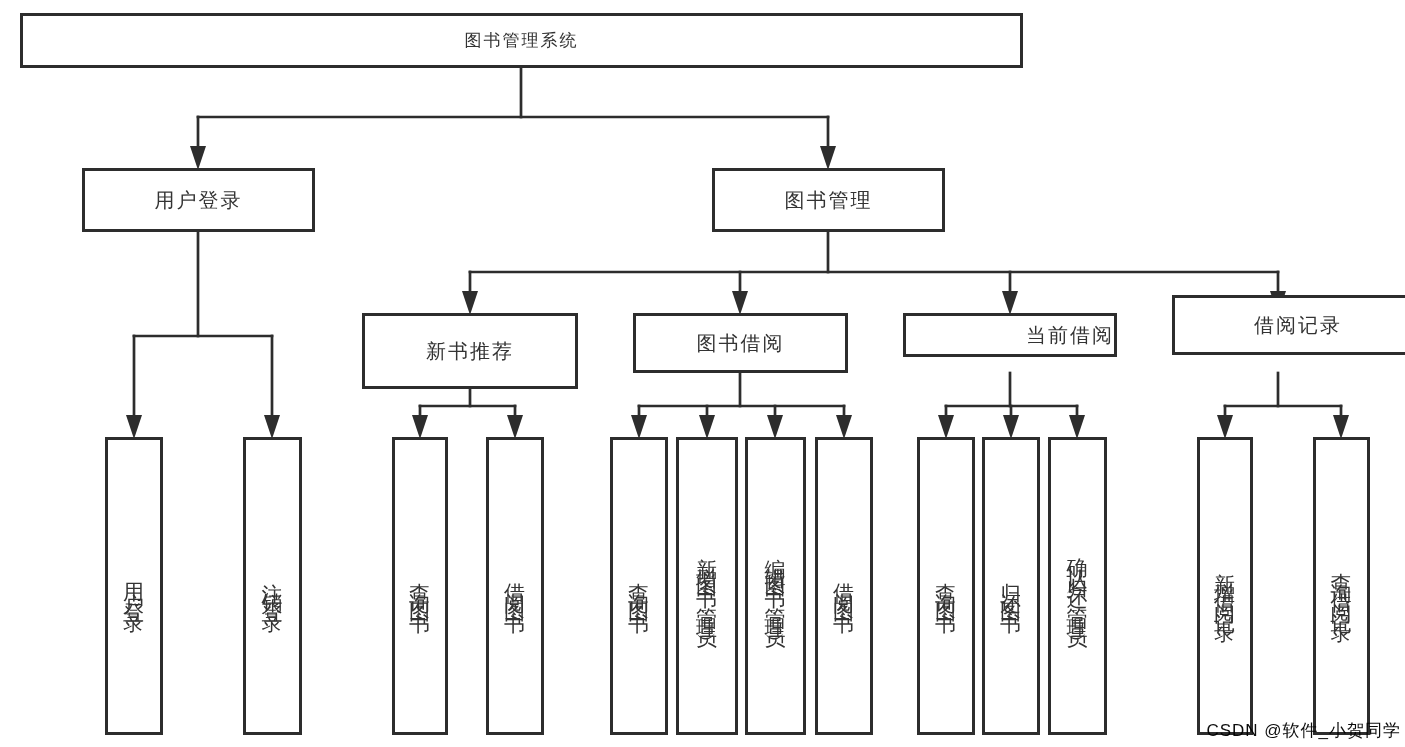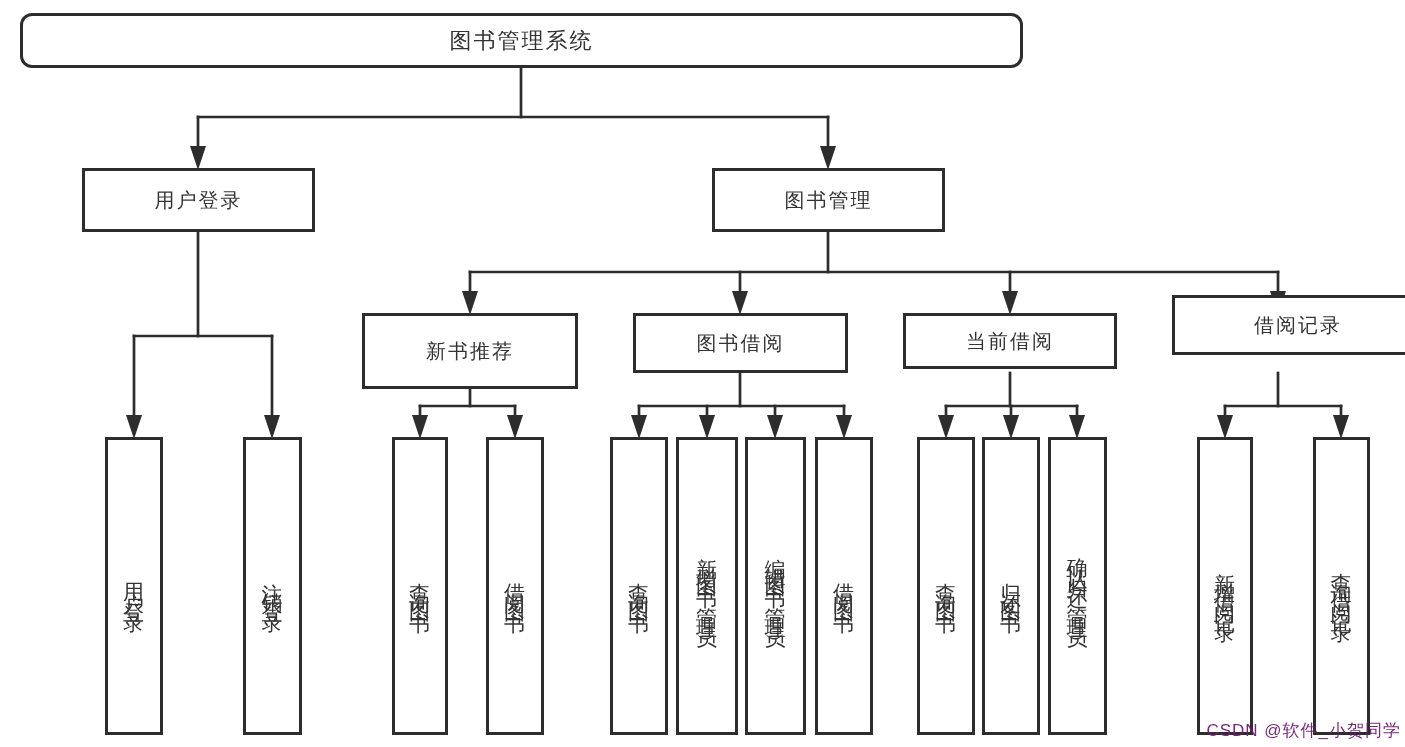--- a/index.html
+++ b/index.html
@@ -23,39 +23,39 @@
     position: absolute;
     box-sizing: border-box;
     background: #ffffff;
     border: 3px solid #2d2d2d;
     display: flex;
     align-items: center;
     justify-content: center;
     color: #333333;
   }
   .hnode { font-size: 20px; letter-spacing: 2px; }
-  .root-node { font-size: 22px; border-radius: 12px; }
+  .root-node { font-size: 17px; }
   .vnode { top: 437px; height: 298px; }
   .vnode span {
     writing-mode: vertical-rl;
     text-orientation: mixed;
     font-size: 21px;
     letter-spacing: 10px;
     line-height: 1;
     color: #333333;
   }
   
   .n-root   { left: 20px;  top: 13px;  width: 1003px; height: 55px; }
   
   .n-login  { left: 82px;  top: 168px; width: 233px;  height: 64px; }
   .n-mgmt   { left: 712px; top: 168px; width: 233px;  height: 64px; }
   
   .n-nb { left: 362px;  top: 313px; width: 216px; height: 76px; }
   .n-bb { left: 633px;  top: 313px; width: 215px; height: 60px; align-items: center; }
-  .n-cb { left: 903px;  top: 313px; width: 214px; height: 56px; }
+  .n-cb { left: 903px;  top: 313px; width: 214px; height: 44px; justify-content: flex-end; }
   .n-br { left: 1172px; top: 295px; width: 252px; height: 60px; }
   
   .n-l1  { left: 105px;  width: 58px; }
   .n-l2  { left: 243px;  width: 59px; }
   .n-nb1 { left: 392px;  width: 56px; }
   .n-nb2 { left: 486px;  width: 58px; }
   .n-bb1 { left: 610px;  width: 58px; }
   .n-bb2 { left: 676px;  width: 62px; }
   .n-bb3 { left: 745px;  width: 61px; }
   .n-bb4 { left: 815px;  width: 58px; }
@@ -63,21 +63,21 @@
   .n-cb2 { left: 982px;  width: 58px; }
   .n-cb3 { left: 1048px; width: 59px; }
   .n-br1 { left: 1197px; width: 56px; }
   .n-br2 { left: 1313px; width: 57px; }
   .watermark {
     position: absolute;
     right: 4px;
     bottom: 5px;
     font-size: 17px;
     letter-spacing: 1px;
-    color: #701a75;
+    color: #000000;
     opacity: 0.95;
     z-index: 5;
     white-space: nowrap;
   }
 </style>
 </head>
 <body>
 
 <div class="stage">
 

